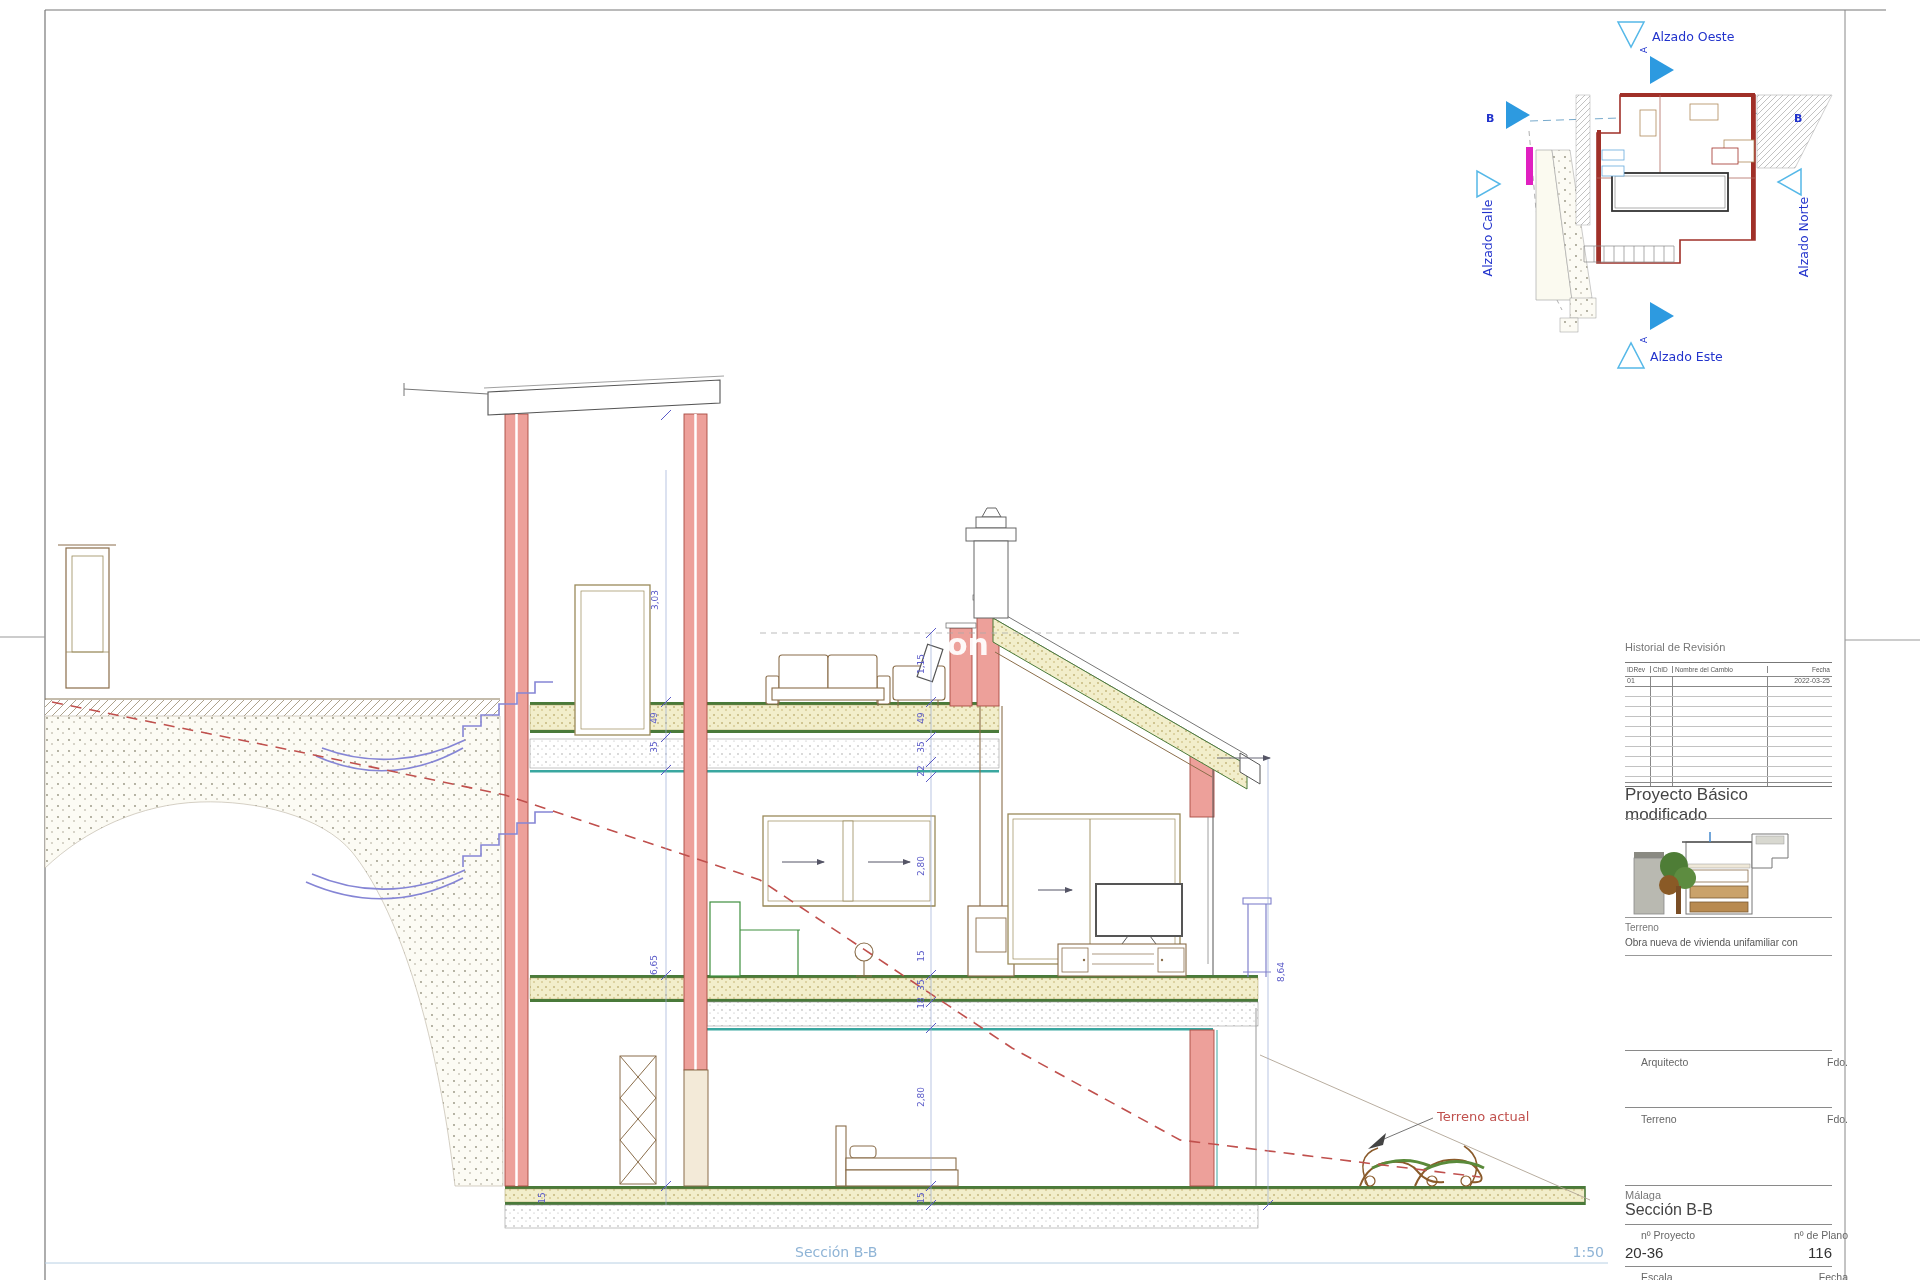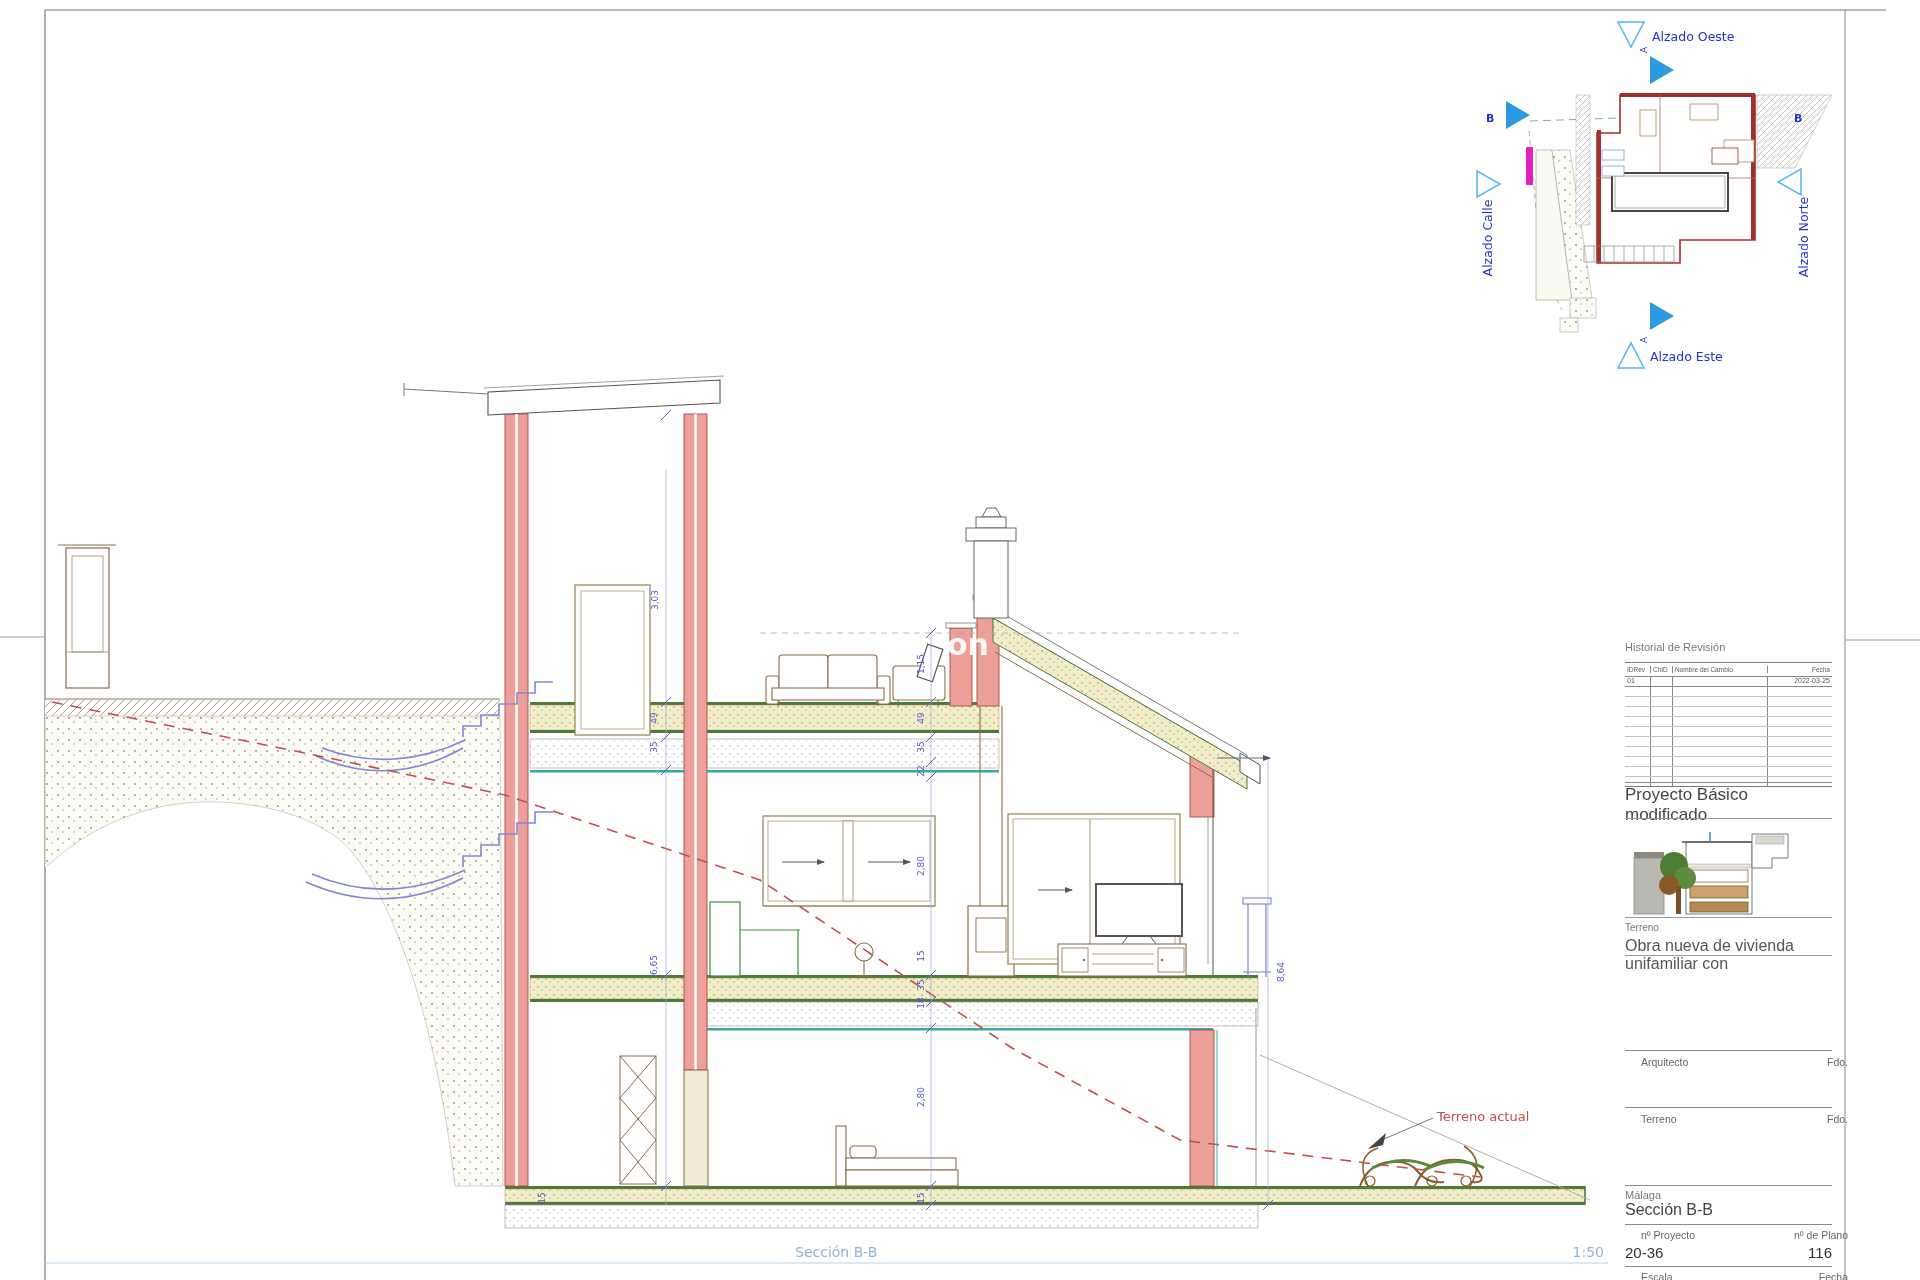--- a/index.html
+++ b/index.html
@@ -482,21 +482,21 @@
     <rect x="58" y="74" width="58" height="10" fill="#b88a50" stroke="#7a5a34" stroke-width="0.8"></rect>
     <circle cx="42" cy="38" r="14" fill="#4e7d36"></circle>
     <circle cx="53" cy="50" r="11" fill="#5d8c40"></circle>
     <circle cx="37" cy="57" r="10" fill="#8a5a26"></circle>
     <rect x="44" y="58" width="5" height="28" fill="#7a4e26"></rect>
   </svg>
 </div>
 
 <div class="tb-line" style="top:917px;border-color:#999;"></div>
 <div class="tb-text tb-small" style="top:922px;">Terreno</div>
-<div class="tb-text" style="top:937px;font-size:16px;color:#555;">Obra nueva de vivienda unifamiliar con</div>
+<div class="tb-text" style="top:937px;font-size:10px;color:#555;">Obra nueva de vivienda unifamiliar con</div>
 <div class="tb-line" style="top:955px;border-color:#999;"></div>
 
 <div class="tb-line" style="top:1050px;"></div>
 <div class="tb-text tb-split tb-label" style="top:1056px;">
   <span>Arquitecto</span>
   <span>Fdo.</span>
 </div>
 <div class="tb-line" style="top:1107px;"></div>
 <div class="tb-text tb-split tb-label" style="top:1113px;">
   <span>Terreno</span>

